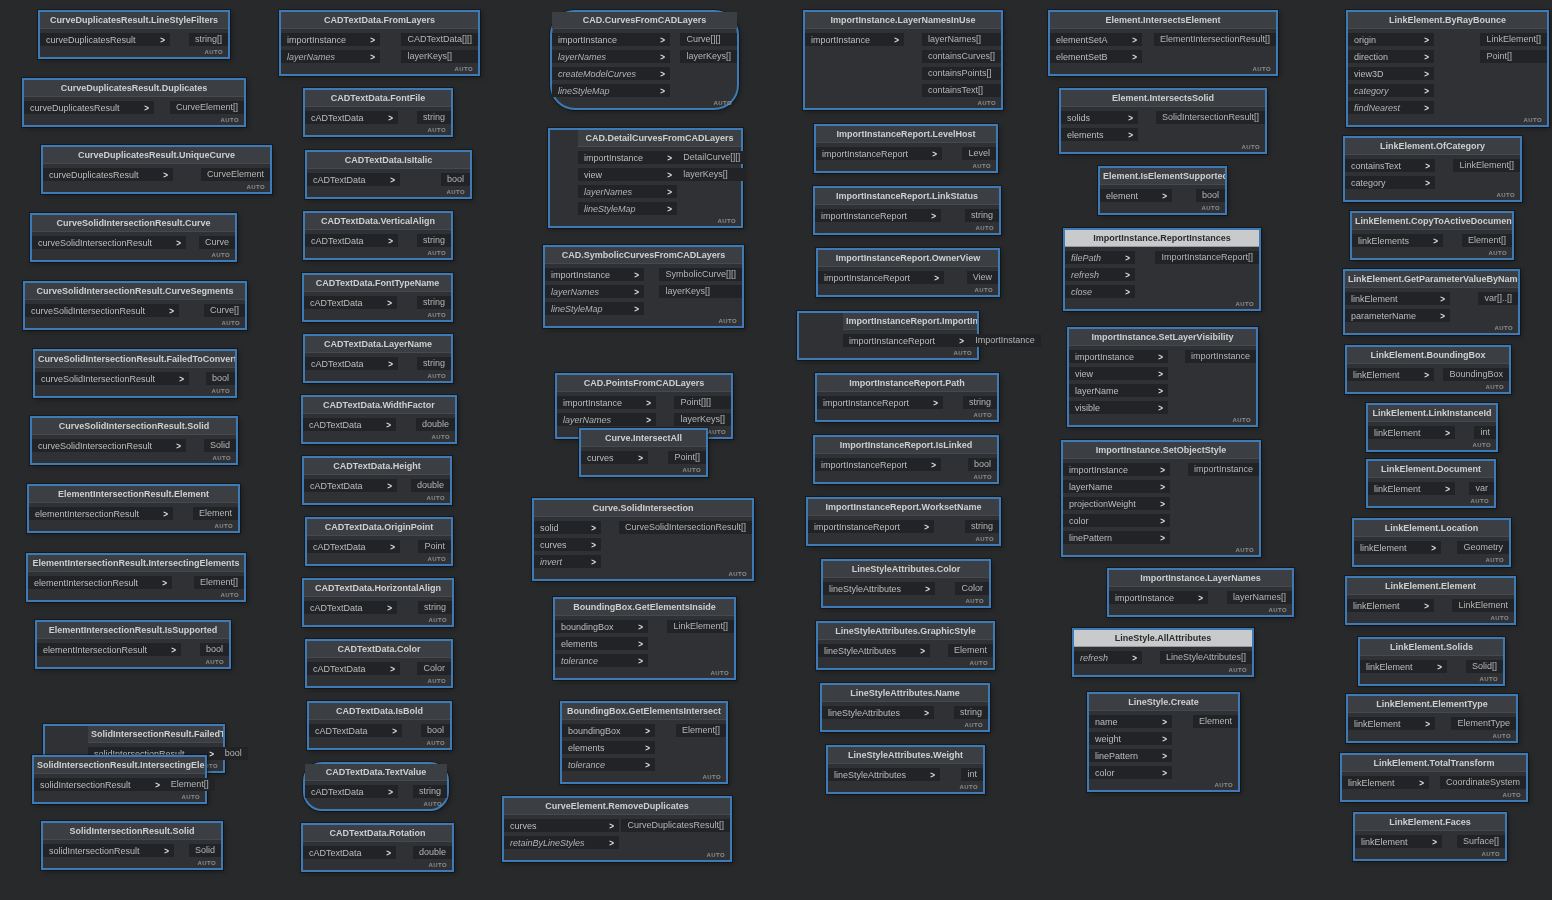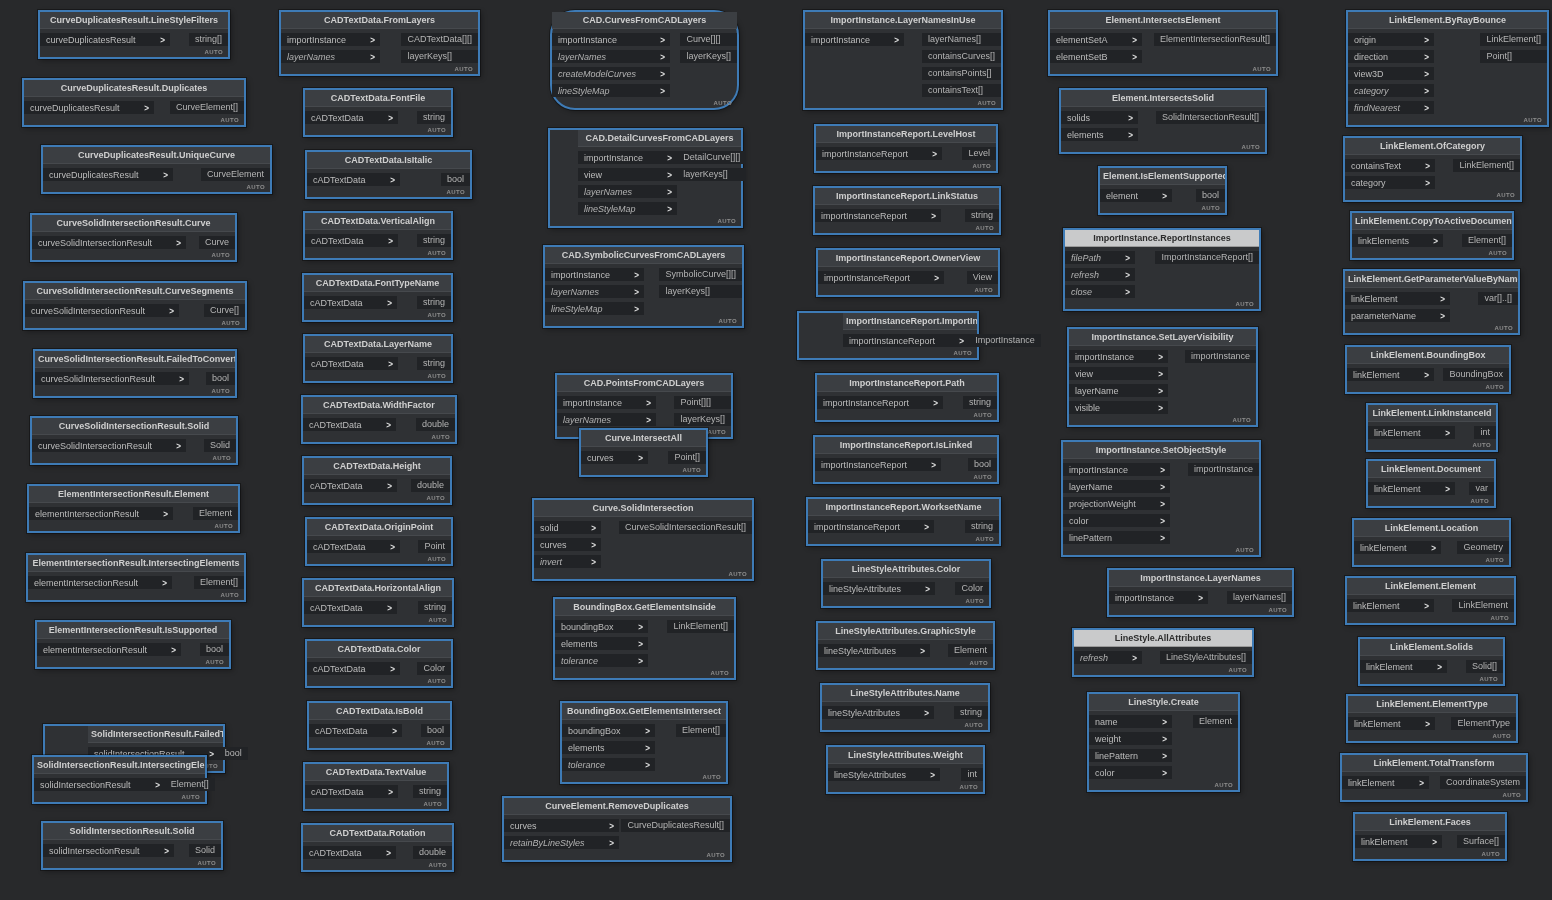--- a/index.html
+++ b/index.html
@@ -422,21 +422,21 @@
             <span class="plabel">cADTextData</span>
             <span class="chev">&gt;</span>
           </div>
         </div>
         <div class="out-col">
           <div class="oport">bool</div>
         </div>
       </div>
       <div class="node-footer">AUTO</div>
     </div>
-    <div class="node" style="left: 303px; top: 762px; width: 146px;">
+    <div class="node" style="left: 303px; top: 762px; width: 146px; border-radius: 19px;">
       <div class="node-header">CADTextData.TextValue</div>
       <div class="node-body">
         <div class="in-col">
           <div class="iport">
             <span class="plabel">cADTextData</span>
             <span class="chev">&gt;</span>
           </div>
         </div>
         <div class="out-col">
           <div class="oport">string</div>

